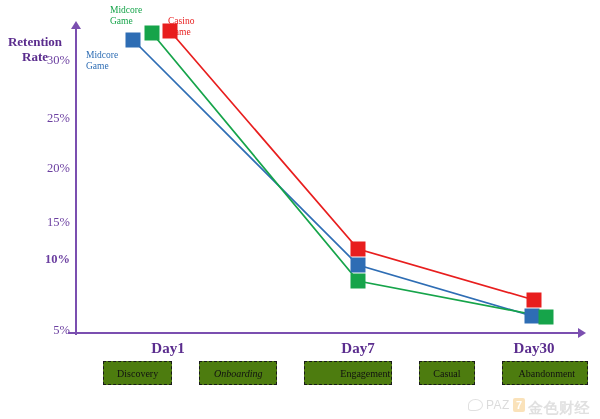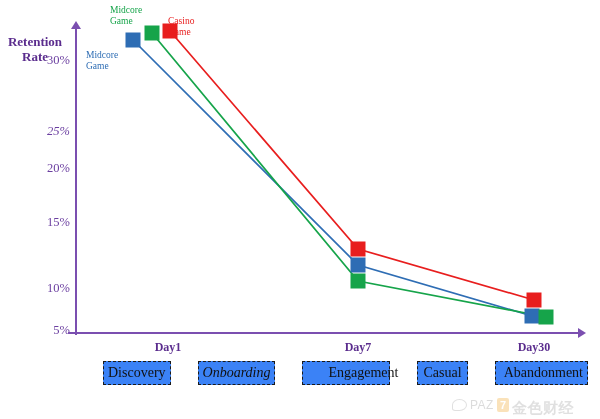--- a/index.html
+++ b/index.html
@@ -110,56 +110,56 @@
   }
   #lbl-casual  { left: 86px;  top: 50px;  width: 48px; color: #2E6DB4; }
   #lbl-midcore { left: 110px; top: 5px;   width: 54px; color: #16A44A; }
   #lbl-casino  { left: 168px; top: 16px;  width: 44px; color: #E81E1E; }
 
   
   .xtick {
     position: absolute;
     top: 340px;
     font-weight: bold;
-    font-size: 12px;
+    font-size: 15px;
     color: #5B2D8E;
     text-align: center;
     transform: translateX(-50%);
     width: 70px;
   }
 
   
   #stage-boxes {
     position: absolute;
     left: 83px;
     top: 361px;
     width: 505px;
     height: 26px;
     display: flex;
     gap: 7px;
   }
   .stage-box {
     border: 1px dashed #1a1a1a;
-    font-size: 14px;
+    font-size: 10px;
     color: #111111;
     display: flex;
     align-items: center;
     justify-content: center;
     padding: 0 4px;
     height: 24px;
     box-sizing: border-box;
-    background: #3b82f6;
+    background: #4d7c0f;
     white-space: nowrap;
     margin-left: 20px;
   }
 
   
   #watermark {
     position: absolute;
-    left: 452px;
+    left: 468px;
     top: 391px;
     display: flex;
     align-items: center;
     gap: 3px;
     opacity: 0.30;
   }
   .wm-bubble {
     width: 13px; height: 10px;
     border: 1.4px solid #9a9a9a;
     border-radius: 50% 50% 50% 20%;
@@ -192,24 +192,24 @@
 </head>
 <body>
 
 <div id="stage">
 
   <div class="axis-title">Retention
 Rate</div>
 
   <div id="ylabels">
       <div class="ytick" style="top: 40px;">30%</div>
-      <div class="ytick" style="top: 111px; font-style: italic;">25%</div>
+      <div class="ytick" style="top: 98px;">25%</div>
       <div class="ytick" style="top: 148px;">20%</div>
       <div class="ytick" style="top: 202px;">15%</div>
-      <div class="ytick" style="top: 268px;">10%</div>
+      <div class="ytick" style="top: 239px; font-weight: bold;">10%</div>
       <div class="ytick" style="top: 310px;">5%</div>
     </div>
 
   <div class="axis-v"></div>
   <div class="axis-h"></div>
   <div class="arrow-up"></div>
   <div class="arrow-right"></div>
 
   <svg id="plot">
       <polyline points="133,40 358,265 532,316" fill="none" stroke="#2E6DB4" stroke-width="1.7"></polyline>

